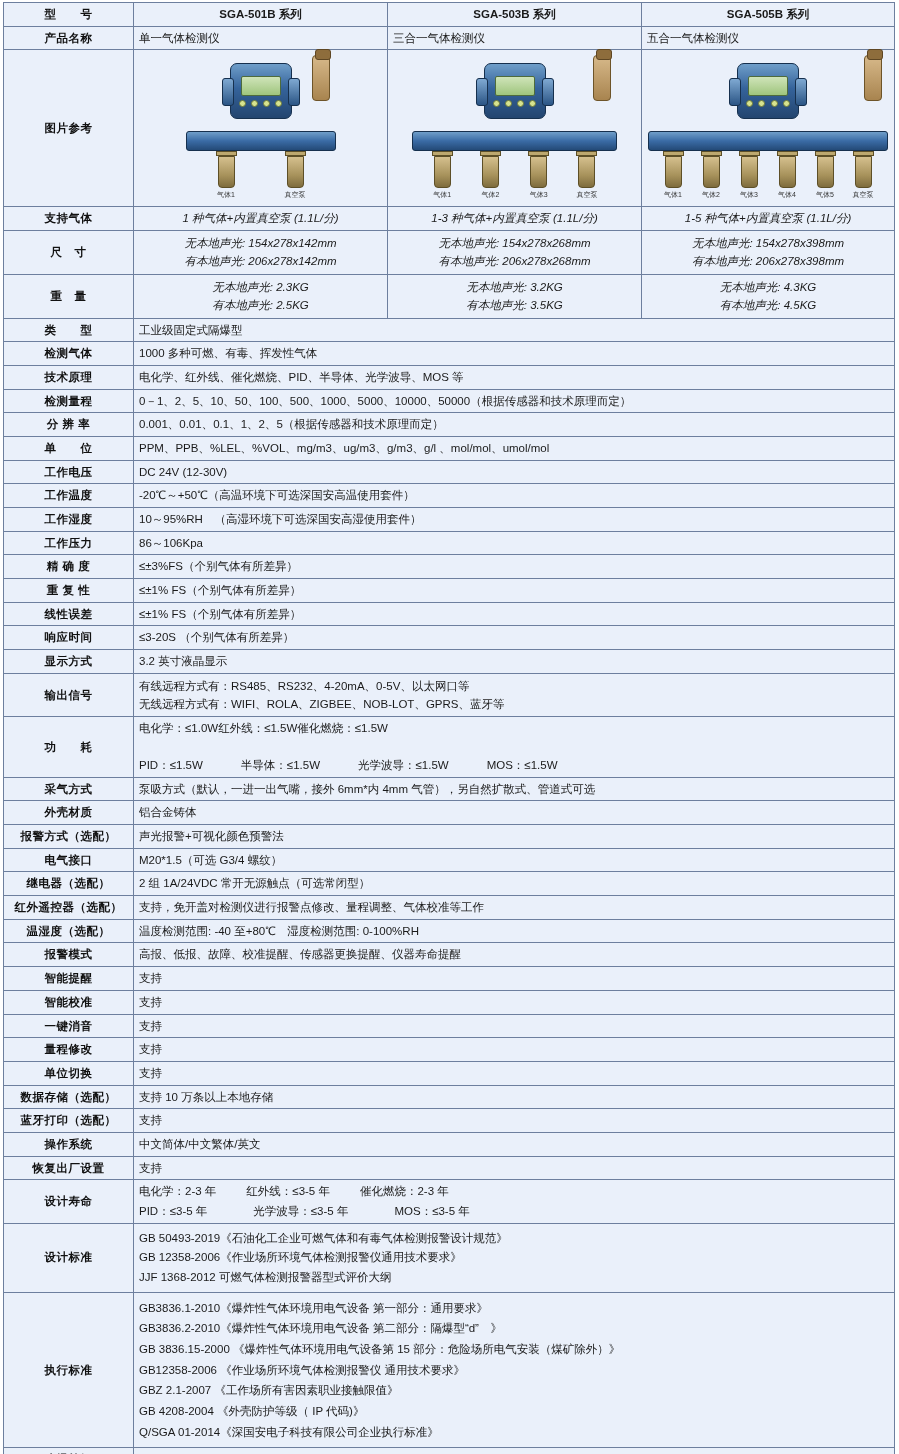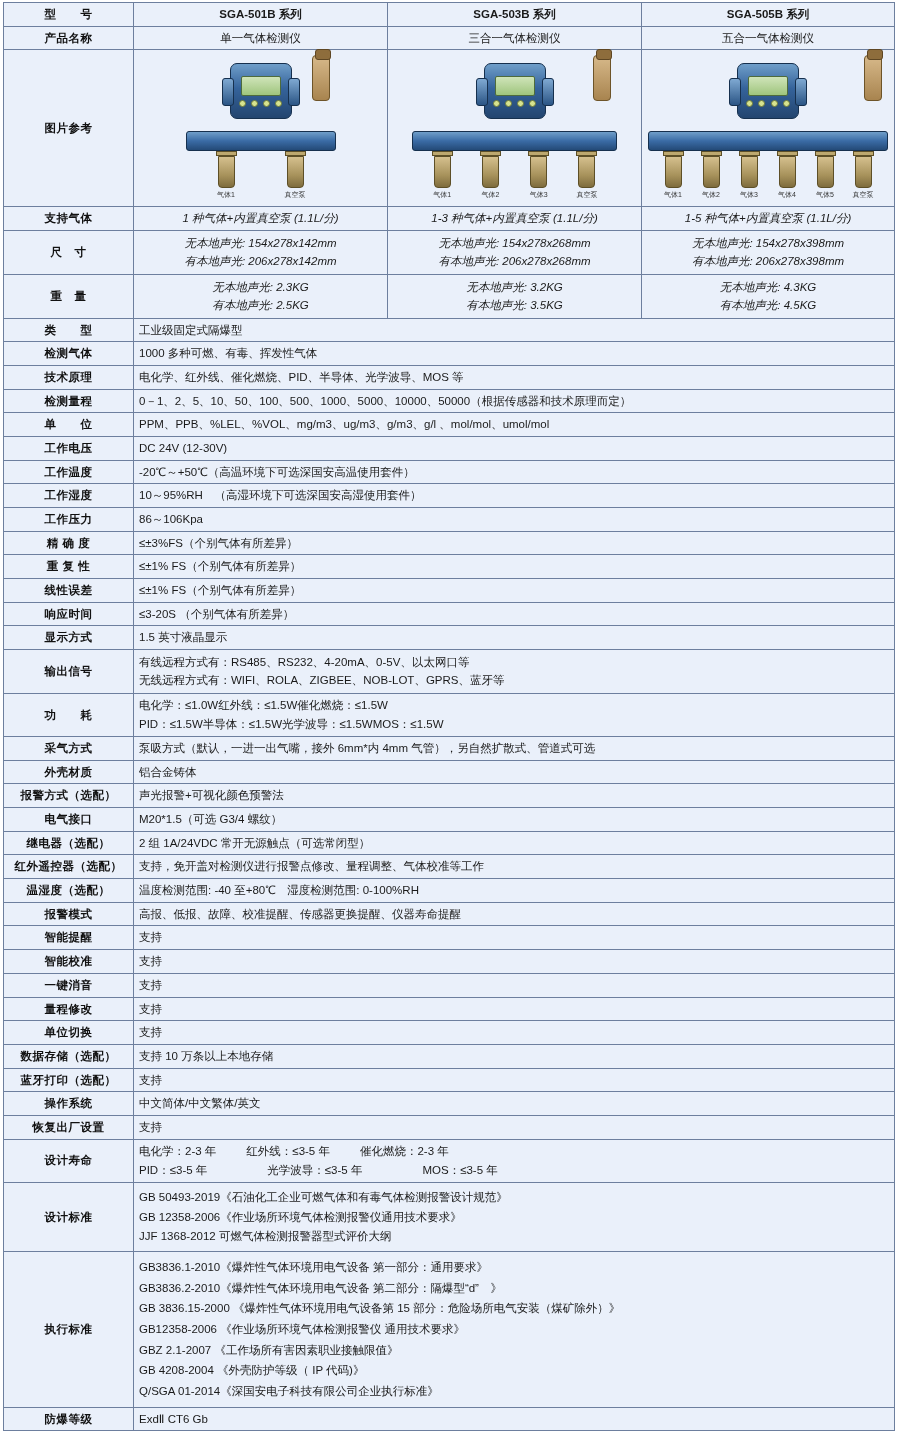--- a/index.html
+++ b/index.html
@@ -36,21 +36,21 @@
     color: #111;
   }
   td.val { background: #eaf0fa; }
   td.center { text-align: center; font-style: italic; }
   .modelhead {
     text-align: center;
     font-weight: bold;
     background: #a9c1e4;
     font-size: 12.5px;
   }
-  .prodname { text-align: center; font-size: 12px; }
+  .prodname { font-size: 12px; }
   .imgcell {
     background: #eaf0fa;
     height: 155px;
     text-align: center;
     padding: 4px 0 2px 0;
   }
   .twoline div { line-height: 1.6; }
 
   
   .device {
@@ -360,20 +360,24 @@
     </tr>
     <tr>
       <td class="label">技术原理</td>
       <td class="val" colspan="3">电化学、红外线、催化燃烧、PID、半导体、光学波导、MOS 等</td>
     </tr>
     <tr>
       <td class="label">检测量程</td>
       <td class="val" colspan="3">0－1、2、5、10、50、100、500、1000、5000、10000、50000（根据传感器和技术原理而定）</td>
     </tr>
     <tr>
+      <td class="label">分 辨 率</td>
+      <td class="val" colspan="3">0.001、0.01、0.1、1、2、5（根据传感器和技术原理而定）</td>
+    </tr>
+    <tr>
       <td class="label">单　　位</td>
       <td class="val" colspan="3">PPM、PPB、%LEL、%VOL、mg/m3、ug/m3、g/m3、g/l 、mol/mol、umol/mol</td>
     </tr>
     <tr>
       <td class="label">工作电压</td>
       <td class="val" colspan="3">DC 24V (12-30V)</td>
     </tr>
     <tr>
       <td class="label">工作温度</td>
       <td class="val" colspan="3">-20℃～+50℃（高温环境下可选深国安高温使用套件）</td>
@@ -397,40 +401,40 @@
     <tr>
       <td class="label">线性误差</td>
       <td class="val" colspan="3">≤±1% FS（个别气体有所差异）</td>
     </tr>
     <tr>
       <td class="label">响应时间</td>
       <td class="val" colspan="3">≤3-20S （个别气体有所差异）</td>
     </tr>
     <tr>
       <td class="label">显示方式</td>
-      <td class="val" colspan="3">1.5 英寸液晶显示</td>
+      <td class="val" colspan="3">3.2 英寸液晶显示</td>
     </tr>
 
     <tr>
       <td class="label">输出信号</td>
       <td class="val twoline" colspan="3">
         <div>有线远程方式有：RS485、RS232、4-20mA、0-5V、以太网口等</div>
         <div>无线远程方式有：WIFI、ROLA、ZIGBEE、NOB-LOT、GPRS、蓝牙等</div>
       </td>
     </tr>
 
     <tr>
       <td class="label">功　　耗</td>
       <td class="val" colspan="3">
         <div style="display:flex;">
           <span><span>电化学：</span><span>≤1.0W</span></span>
           <span><span>红外线：</span><span>≤1.5W</span></span>
           <span><span>催化燃烧：</span><span>≤1.5W</span></span>
         </div>
-        <div style="display:flex;margin-top:3px">
+        <div style="display:flex;gap:38px;margin-top:20px">
           <span><span>PID：</span><span>≤1.5W</span></span>
           <span><span>半导体：</span><span>≤1.5W</span></span>
           <span><span>光学波导：</span><span>≤1.5W</span></span>
           <span><span>MOS：</span><span>≤1.5W</span></span>
         </div>
       </td>
     </tr>
 
     <tr>
       <td class="label">采气方式</td>
@@ -502,21 +506,21 @@
     </tr>
 
     <tr>
       <td class="label">设计寿命</td>
       <td class="val" colspan="3">
         <div style="display:flex;gap:30px">
           <span><span>电化学：</span><span>2-3 年</span></span>
           <span><span>红外线：</span><span>≤3-5 年</span></span>
           <span><span>催化燃烧：</span><span>2-3 年</span></span>
         </div>
-        <div style="display:flex;gap:60px;margin-top:3px">
+        <div style="display:flex;gap:46px;margin-top:3px">
           <span><span>PID：</span><span>≤3-5 年</span></span>
           <span><span>光学波导：</span><span>≤3-5 年</span></span>
           <span><span>MOS：</span><span>≤3-5 年</span></span>
         </div>
       </td>
     </tr>
 
     <tr>
       <td class="label">设计标准</td>
       <td class="val" colspan="3">

